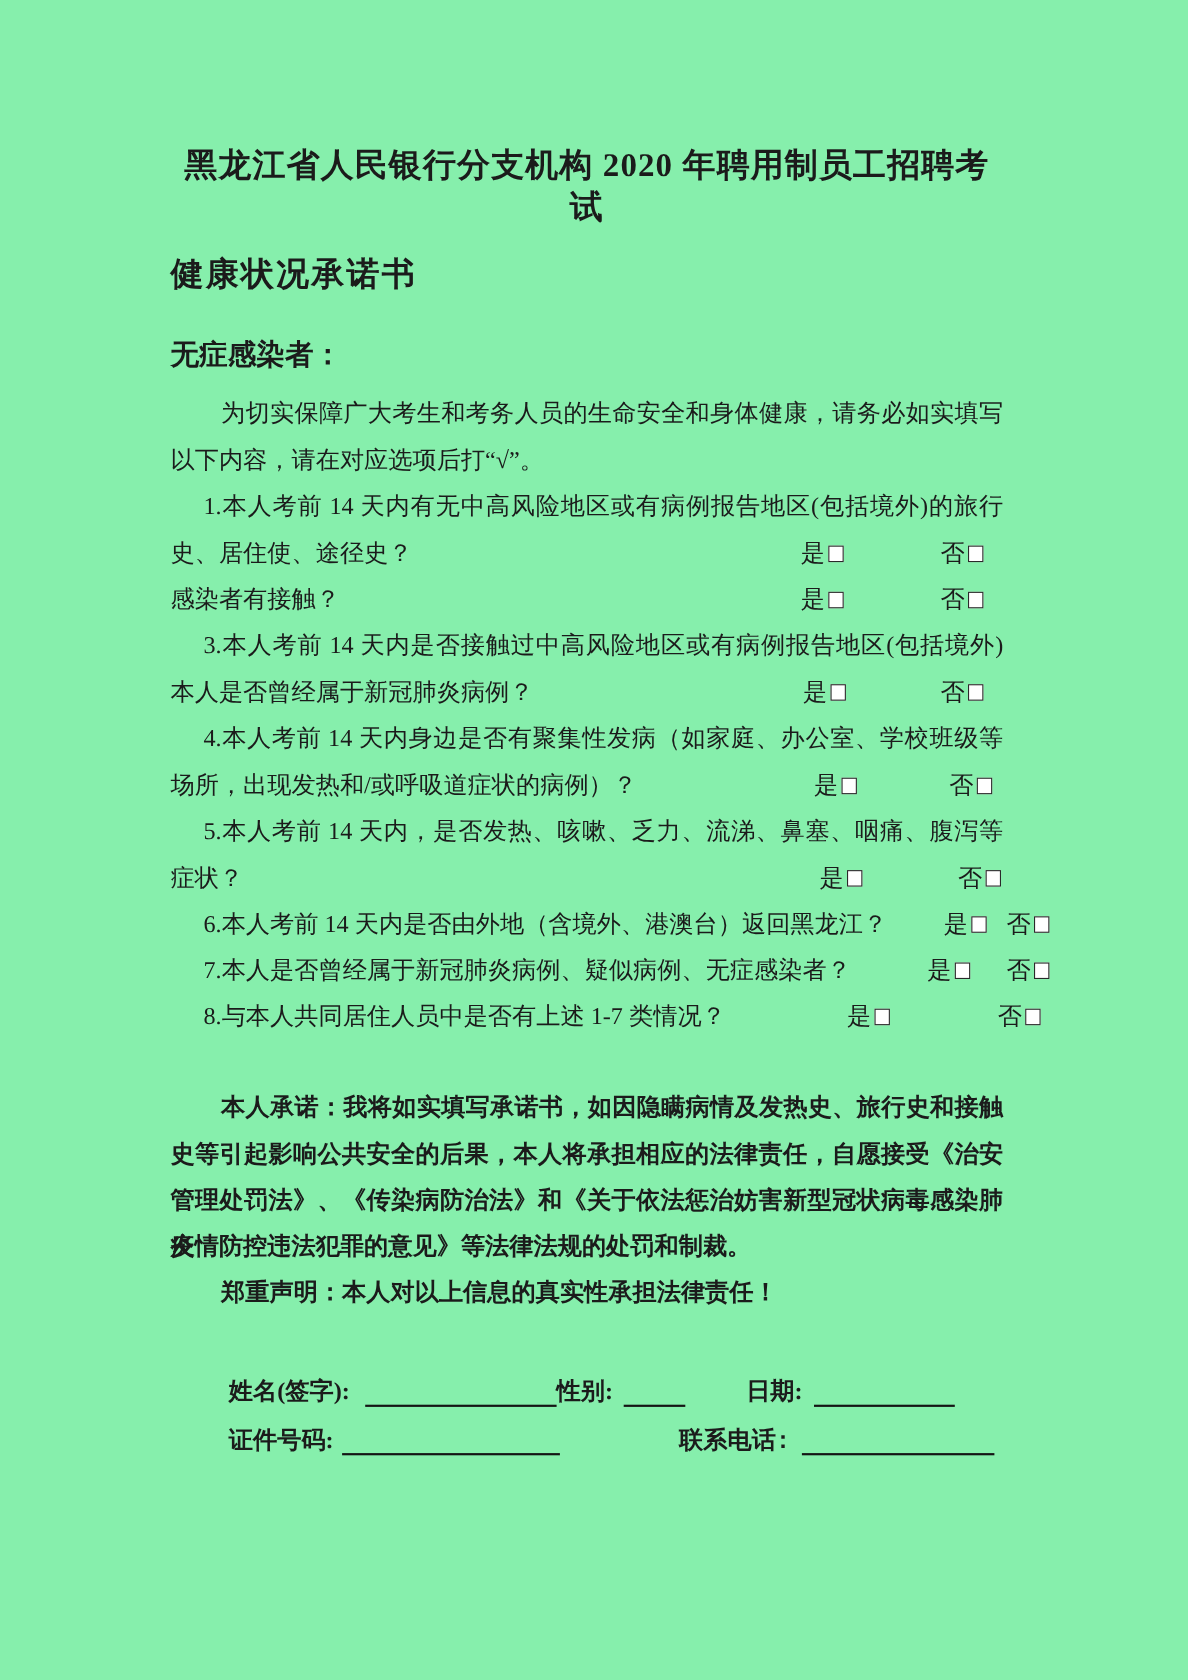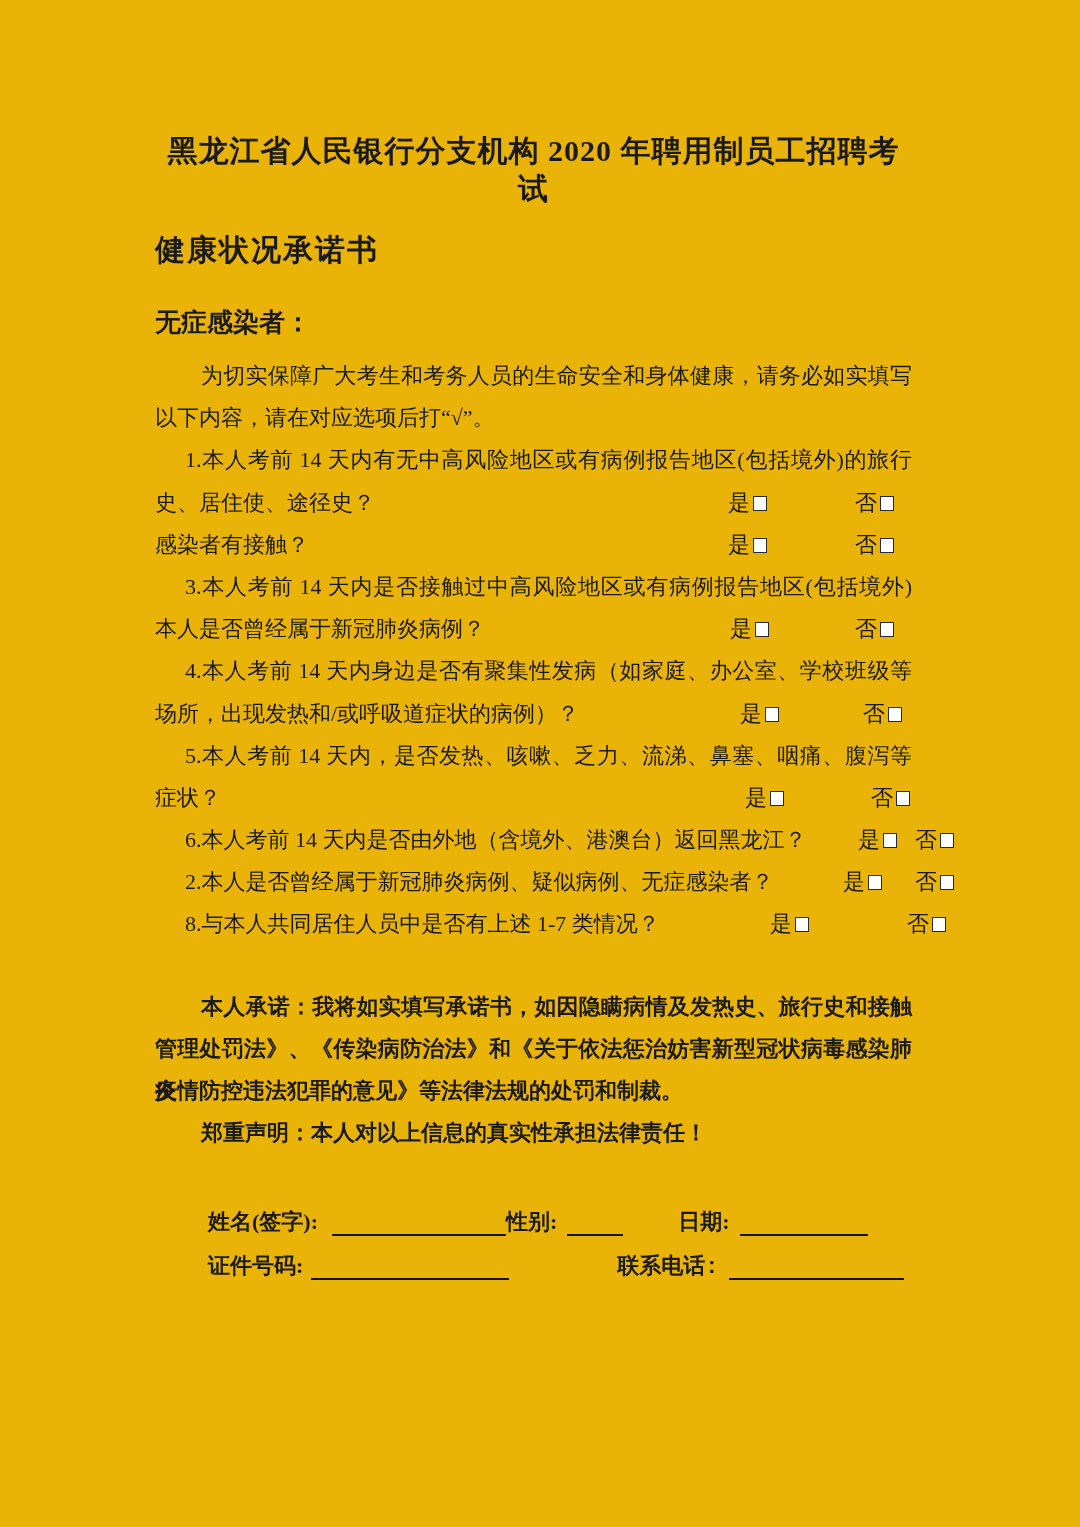--- a/index.html
+++ b/index.html
@@ -1,21 +1,21 @@
 <!DOCTYPE html>
 <html><head>
 <meta charset="utf-8">
 <style>
   html,body { margin:0; padding:0; background:#e8e8e8; }
   .page {
     position: relative;
     width: 1080px;
     height: 1527px;
     margin: 0 auto;
-    background: #eab308;
+    background: #86efac;
     color: #1b1b1b;
     font-family: "Liberation Serif", "DejaVu Serif", serif;
     overflow: hidden;
     box-sizing: border-box;
   }
   .content {
     box-sizing: border-box;
     width: 100%;
     padding: 0 168px 0 155px;
   }
@@ -149,34 +149,35 @@
         <span class="opt" style="left:716px"><span>否</span><span class="cbox"></span></span>
       </div>
 
       <div class="line indq">
         <span>6.本人考前 14 天内是否由外地（含境外、港澳台）返回黑龙江？</span>
         <span class="opt" style="left:673px"><span>是</span><span class="cbox"></span></span>
         <span class="opt" style="left:730px"><span>否</span><span class="cbox"></span></span>
       </div>
 
       <div class="line indq">
-        <span>2.本人是否曾经属于新冠肺炎病例、疑似病例、无症感染者？</span>
+        <span>7.本人是否曾经属于新冠肺炎病例、疑似病例、无症感染者？</span>
         <span class="opt" style="left:658px"><span>是</span><span class="cbox"></span></span>
         <span class="opt" style="left:730px"><span>否</span><span class="cbox"></span></span>
       </div>
 
       <div class="line indq">
         <span>8.与本人共同居住人员中是否有上述 1-7 类情况？</span>
         <span class="opt" style="left:585px"><span>是</span><span class="cbox"></span></span>
         <span class="opt" style="left:722px"><span>否</span><span class="cbox"></span></span>
       </div>
     </div>
 
     <div class="commitment">
       <div class="line jline ind2">本人承诺：我将如实填写承诺书，如因隐瞒病情及发热史、旅行史和接触</div>
+      <div class="line jline">史等引起影响公共安全的后果，本人将承担相应的法律责任，自愿接受《治安</div>
       <div class="line jline">管理处罚法》、《传染病防治法》和《关于依法惩治妨害新型冠状病毒感染肺炎</div>
       <div class="line">疫情防控违法犯罪的意见》等法律法规的处罚和制裁。</div>
       <div class="line ind2 declaration">郑重声明：本人对以上信息的真实性承担法律责任！</div>
     </div>
 
     <div class="sigrow sigrow1">
       <span>姓名(签字):</span><span class="blank b-name"></span><span class="ml-sex">性别:</span><span class="blank b-sex"></span><span class="ml-date">日期:</span><span class="blank b-date"></span>
     </div>
     <div class="sigrow">
       <span>证件号码:</span><span class="blank b-id"></span><span class="ml-phone">联系电话:</span><span class="blank b-phone"></span>

